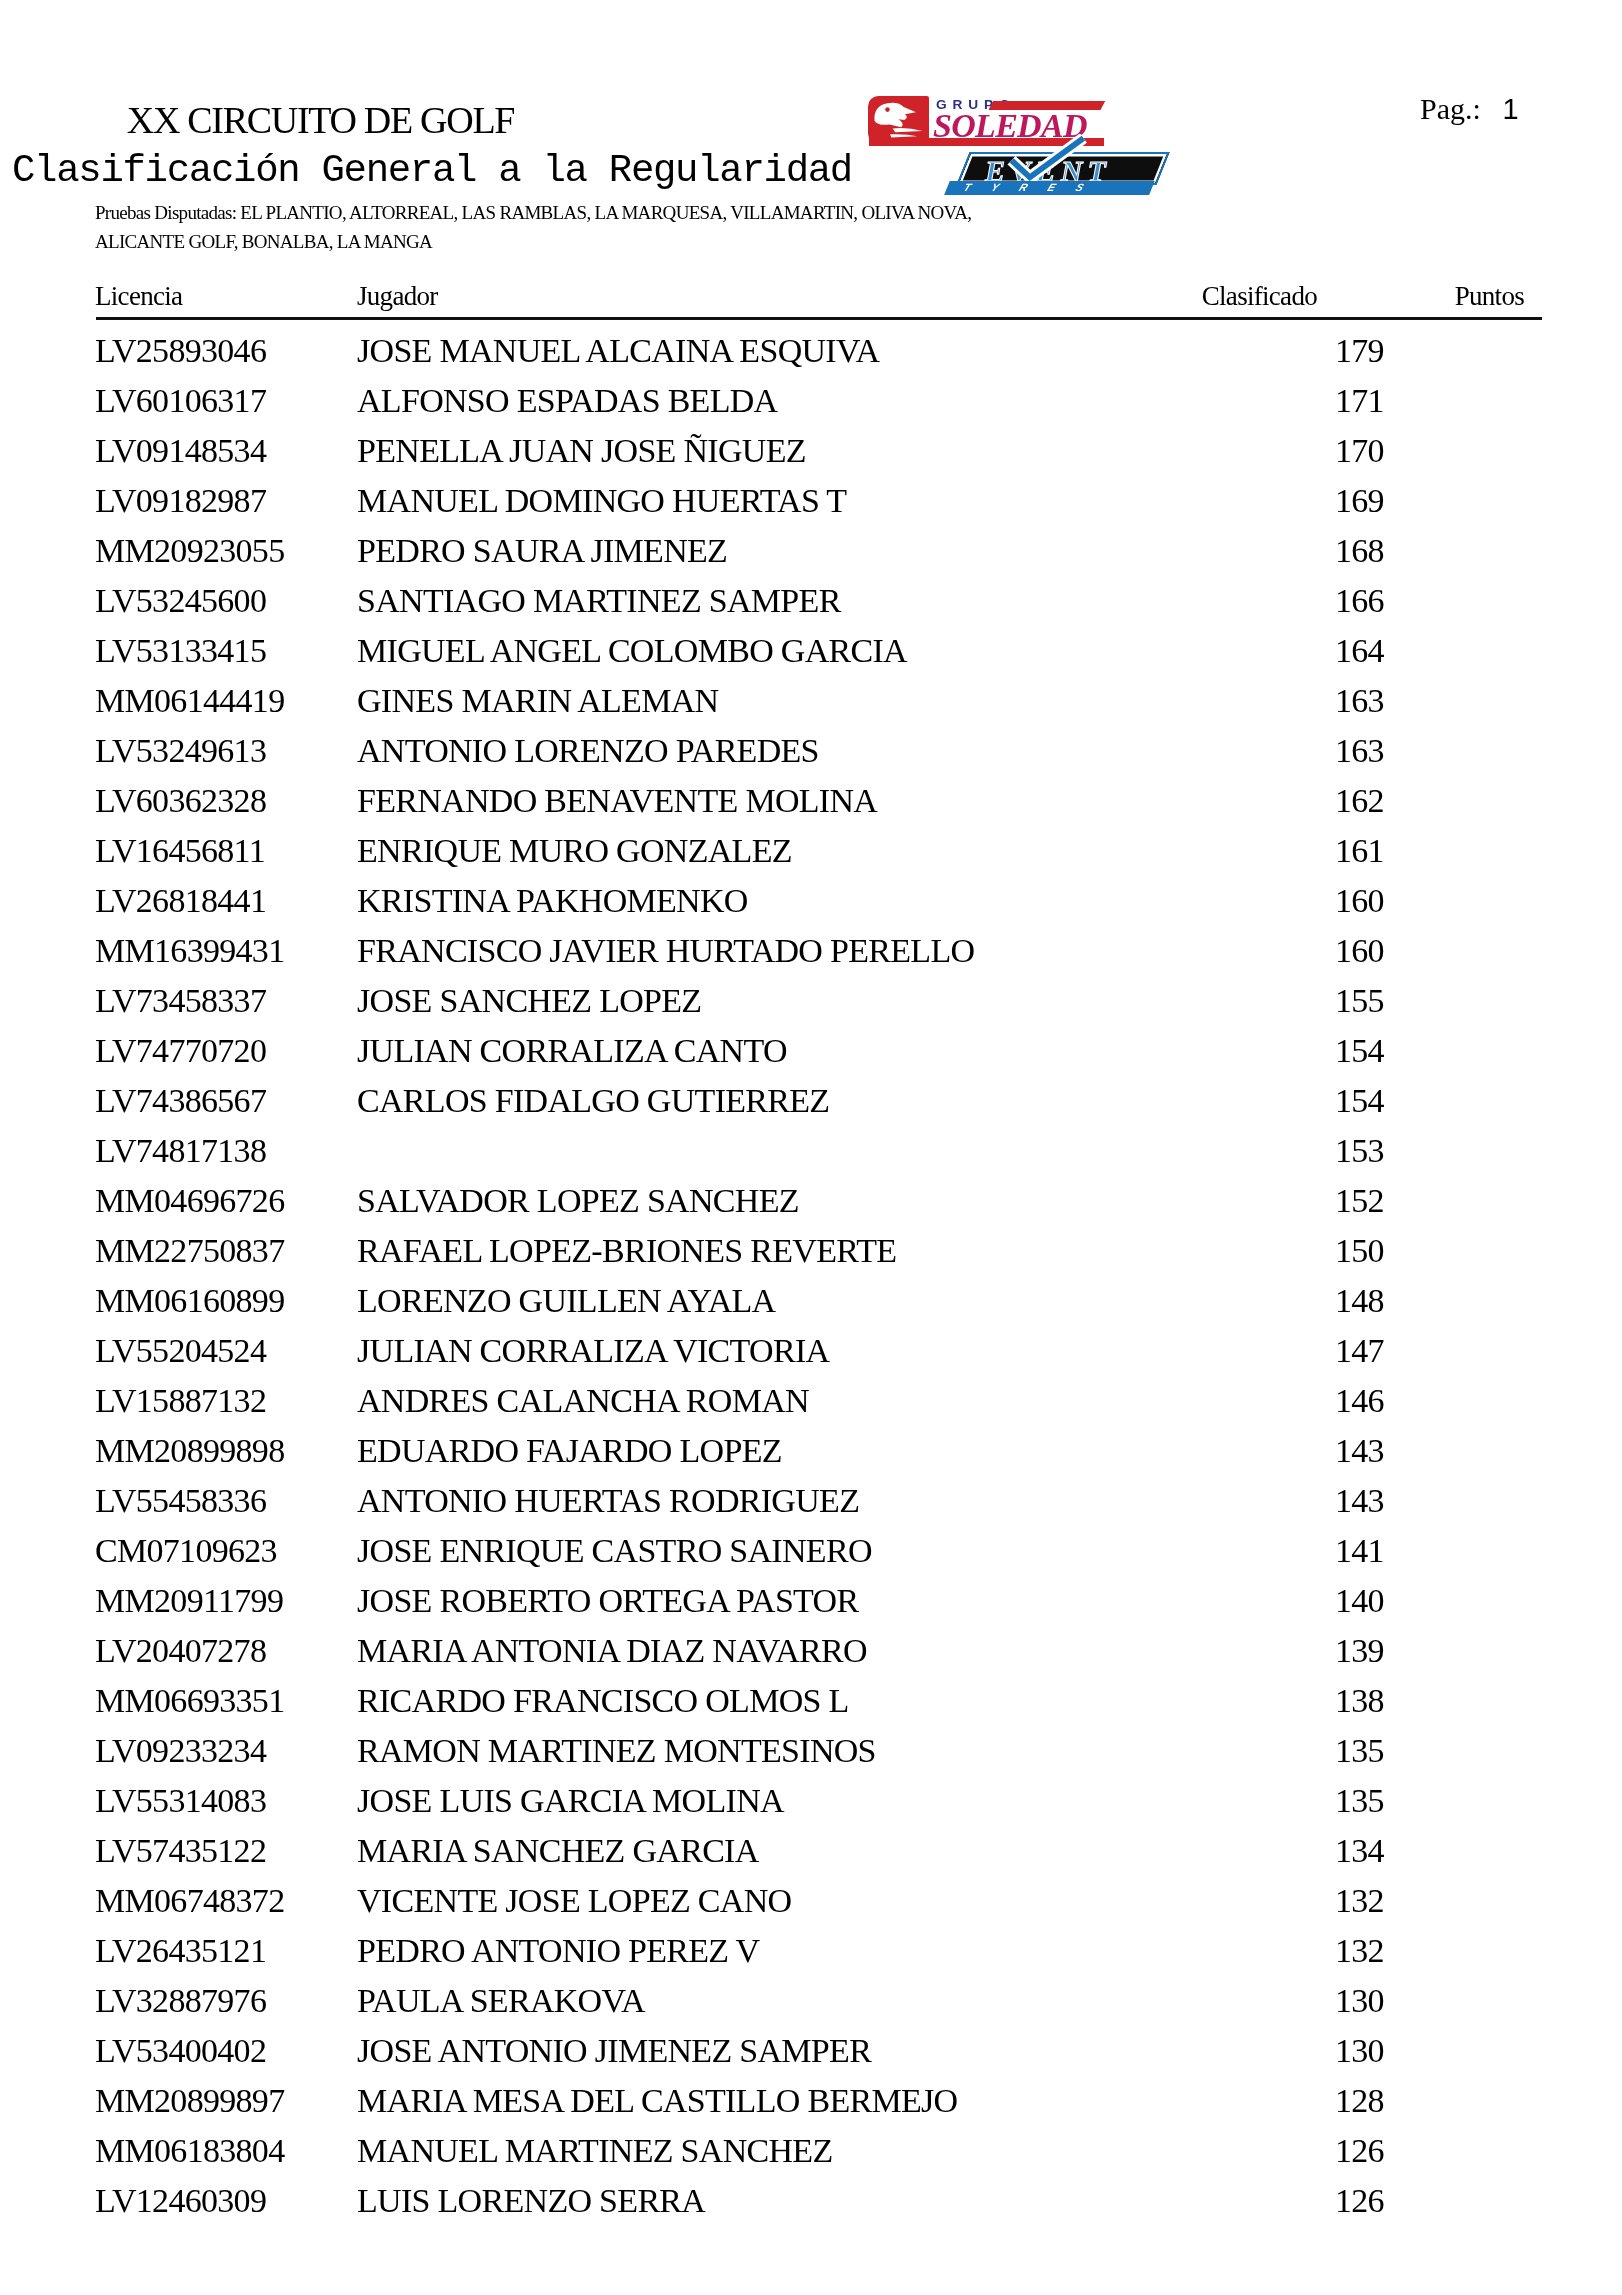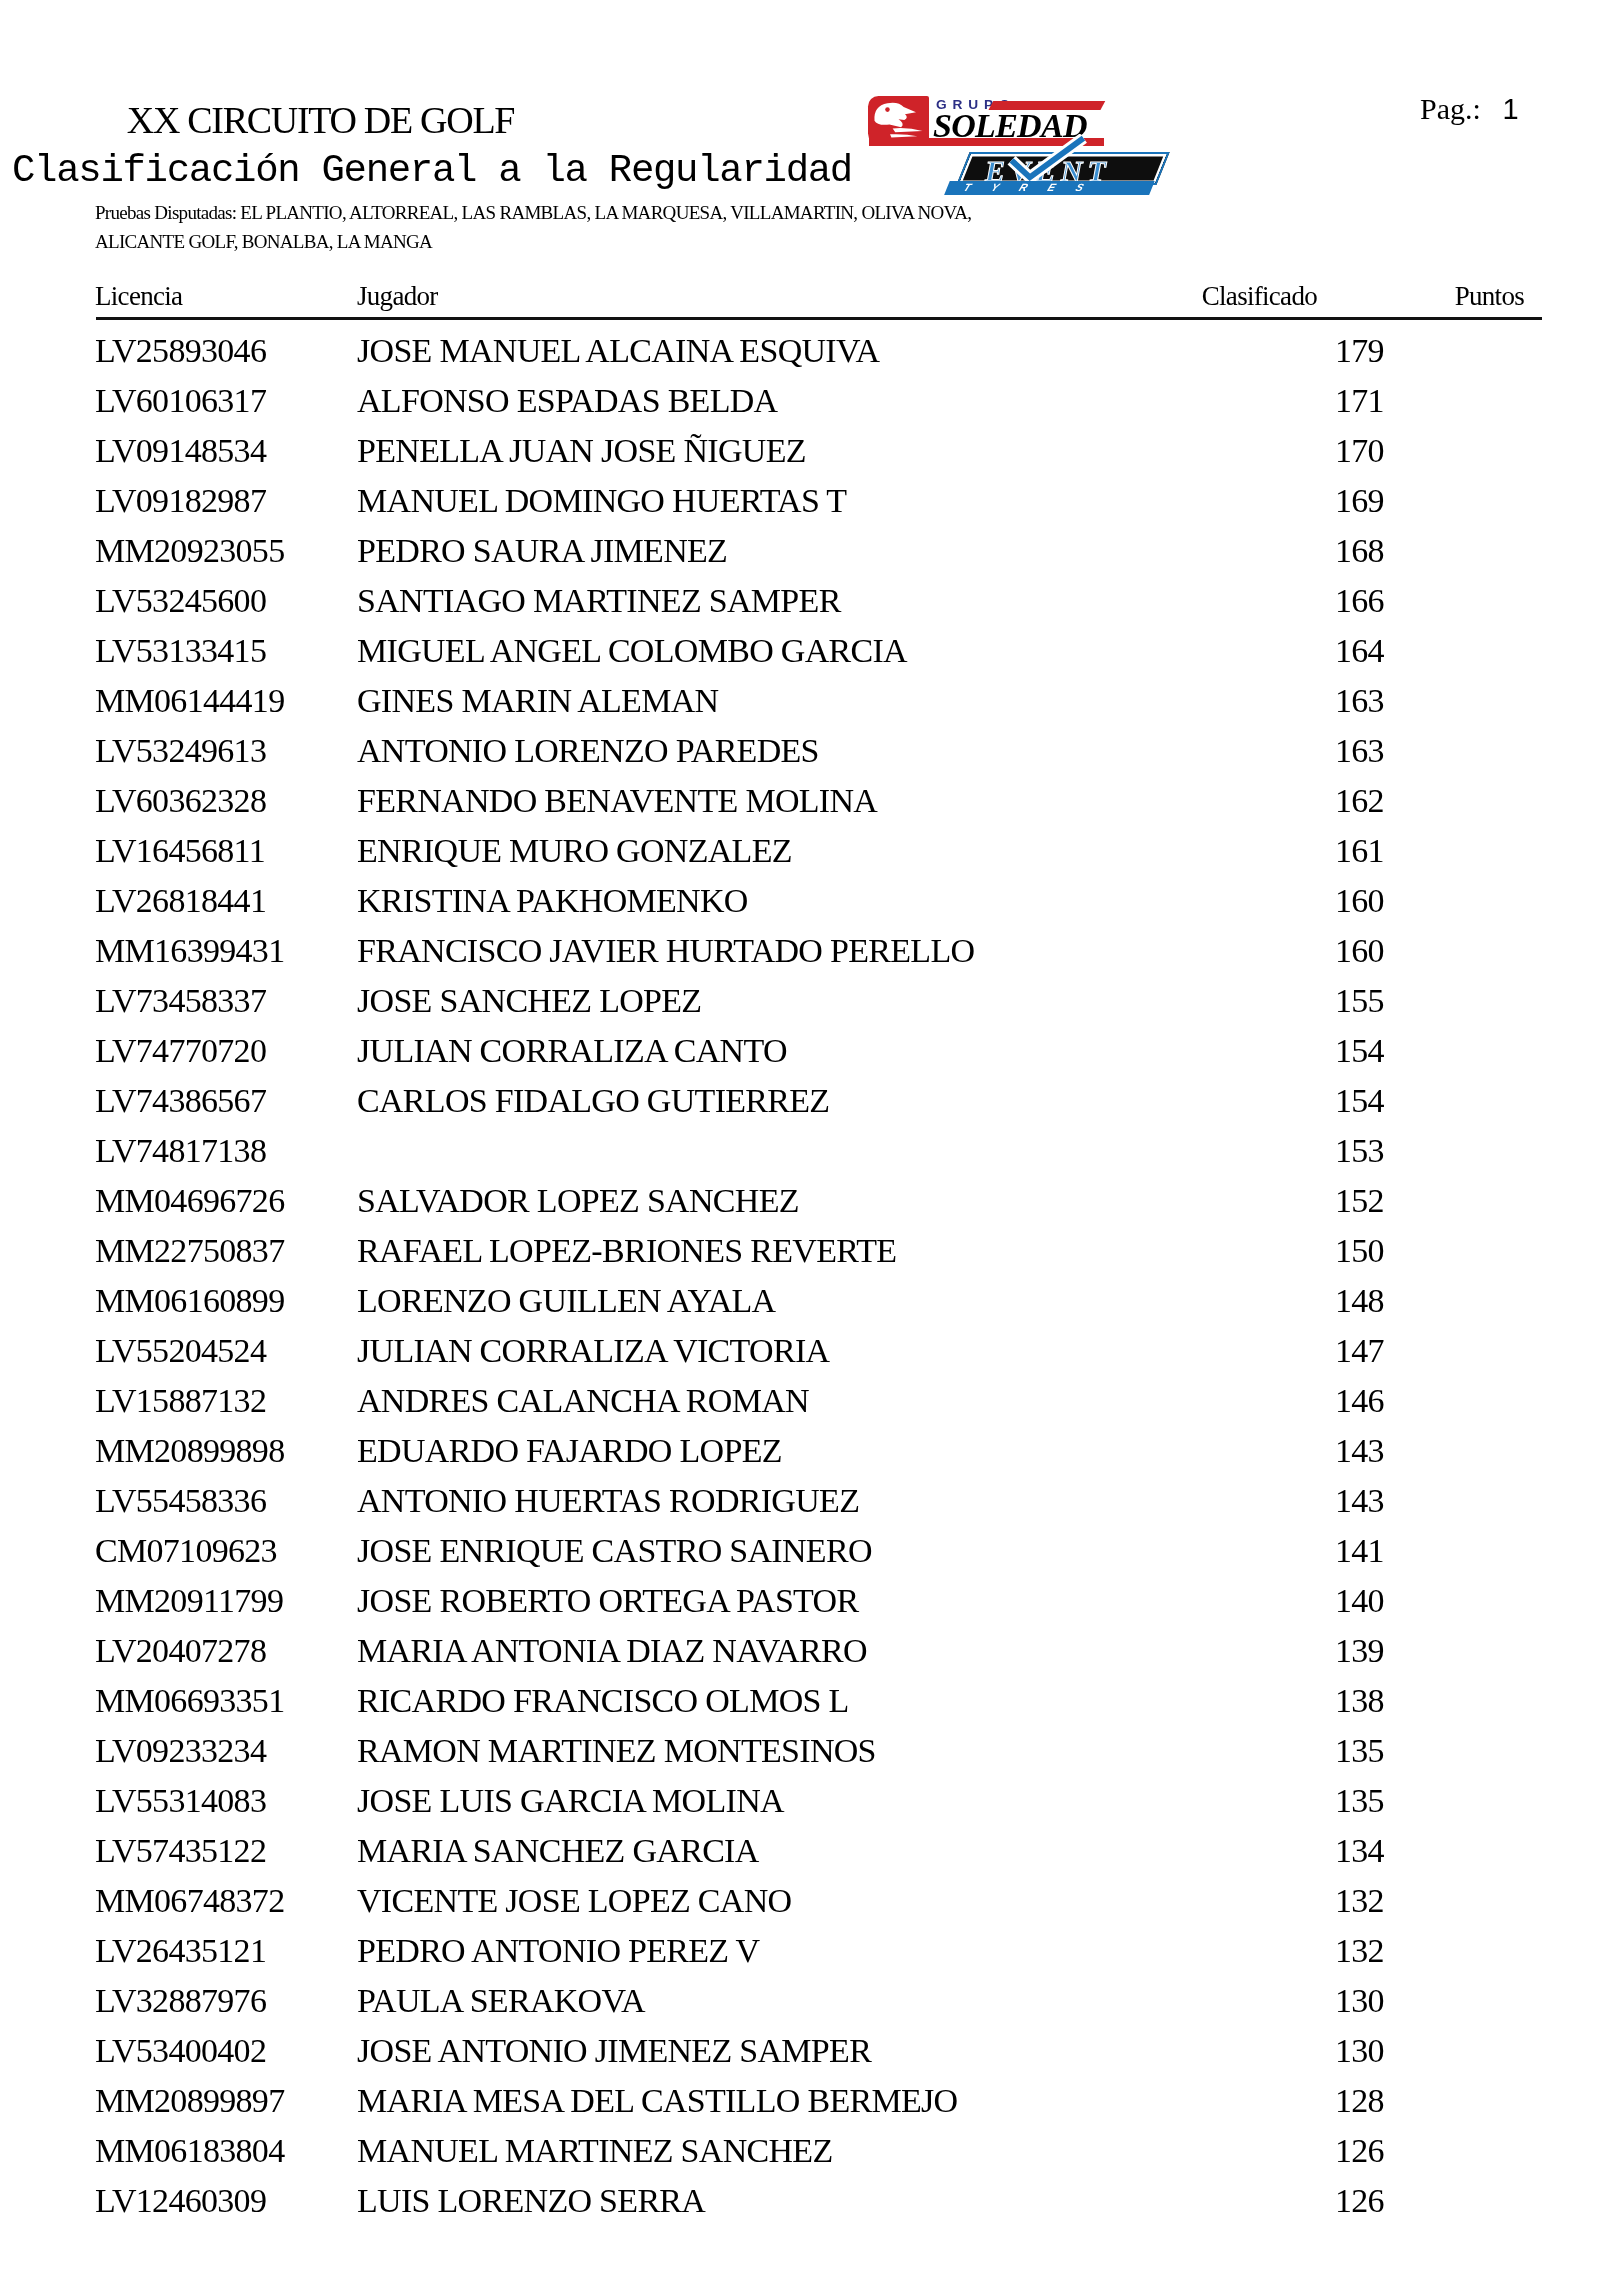--- a/index.html
+++ b/index.html
@@ -18,21 +18,21 @@
   
   .logo-soledad{position:absolute;left:868px;top:95px;width:238px;height:51px;}
   .eagle-box{position:absolute;left:0;top:1.3px;width:61px;height:48px;background:#cf2329;
              border-radius:10.5px 2px 2px 10.5px;}
   .eagle-box svg{position:absolute;left:0;top:0;width:61px;height:48px;}
   .grupo-word{position:absolute;left:68px;top:2px;font-family:"Liberation Sans",sans-serif;
               font-size:13.7px;font-weight:bold;color:#2c2f85;letter-spacing:5.9px;}
   .grupo-bar{position:absolute;left:123px;top:5.9px;width:112px;height:8.5px;background:#cf2329;
              transform:skewX(-28deg);}
   .soledad-word{position:absolute;left:65px;top:11.8px;font-size:34px;font-weight:900;
-                font-style:italic;color:#000000;letter-spacing:-0.7px;white-space:nowrap;}
+                font-style:italic;color:#be185d;letter-spacing:-0.7px;white-space:nowrap;}
   .soledad-underbar{position:absolute;left:1.3px;top:43px;width:235px;height:7.9px;background:#cf2329;}
 
   
   .logo-event{position:absolute;left:947px;top:143px;width:229px;height:54px;}
   .event-black{position:absolute;left:15.7px;top:9.2px;width:196px;height:29px;background:#0e0e0e;
                border:2.6px solid #1a74bb;box-shadow:inset 0 0 0 2.6px #fff;transform:skewX(-22deg);}
   .event-word{position:absolute;left:38px;top:10.5px;font-size:30px;font-weight:900;font-style:italic;
               color:#3b8ed0;letter-spacing:5.2px;-webkit-text-stroke:1px #fff;white-space:nowrap;}
   .event-check{position:absolute;left:58px;top:-9.2px;width:85px;height:50px;}
   .tyres-bar{position:absolute;left:0;top:38px;width:205px;height:13.7px;background:#1a74bb;

